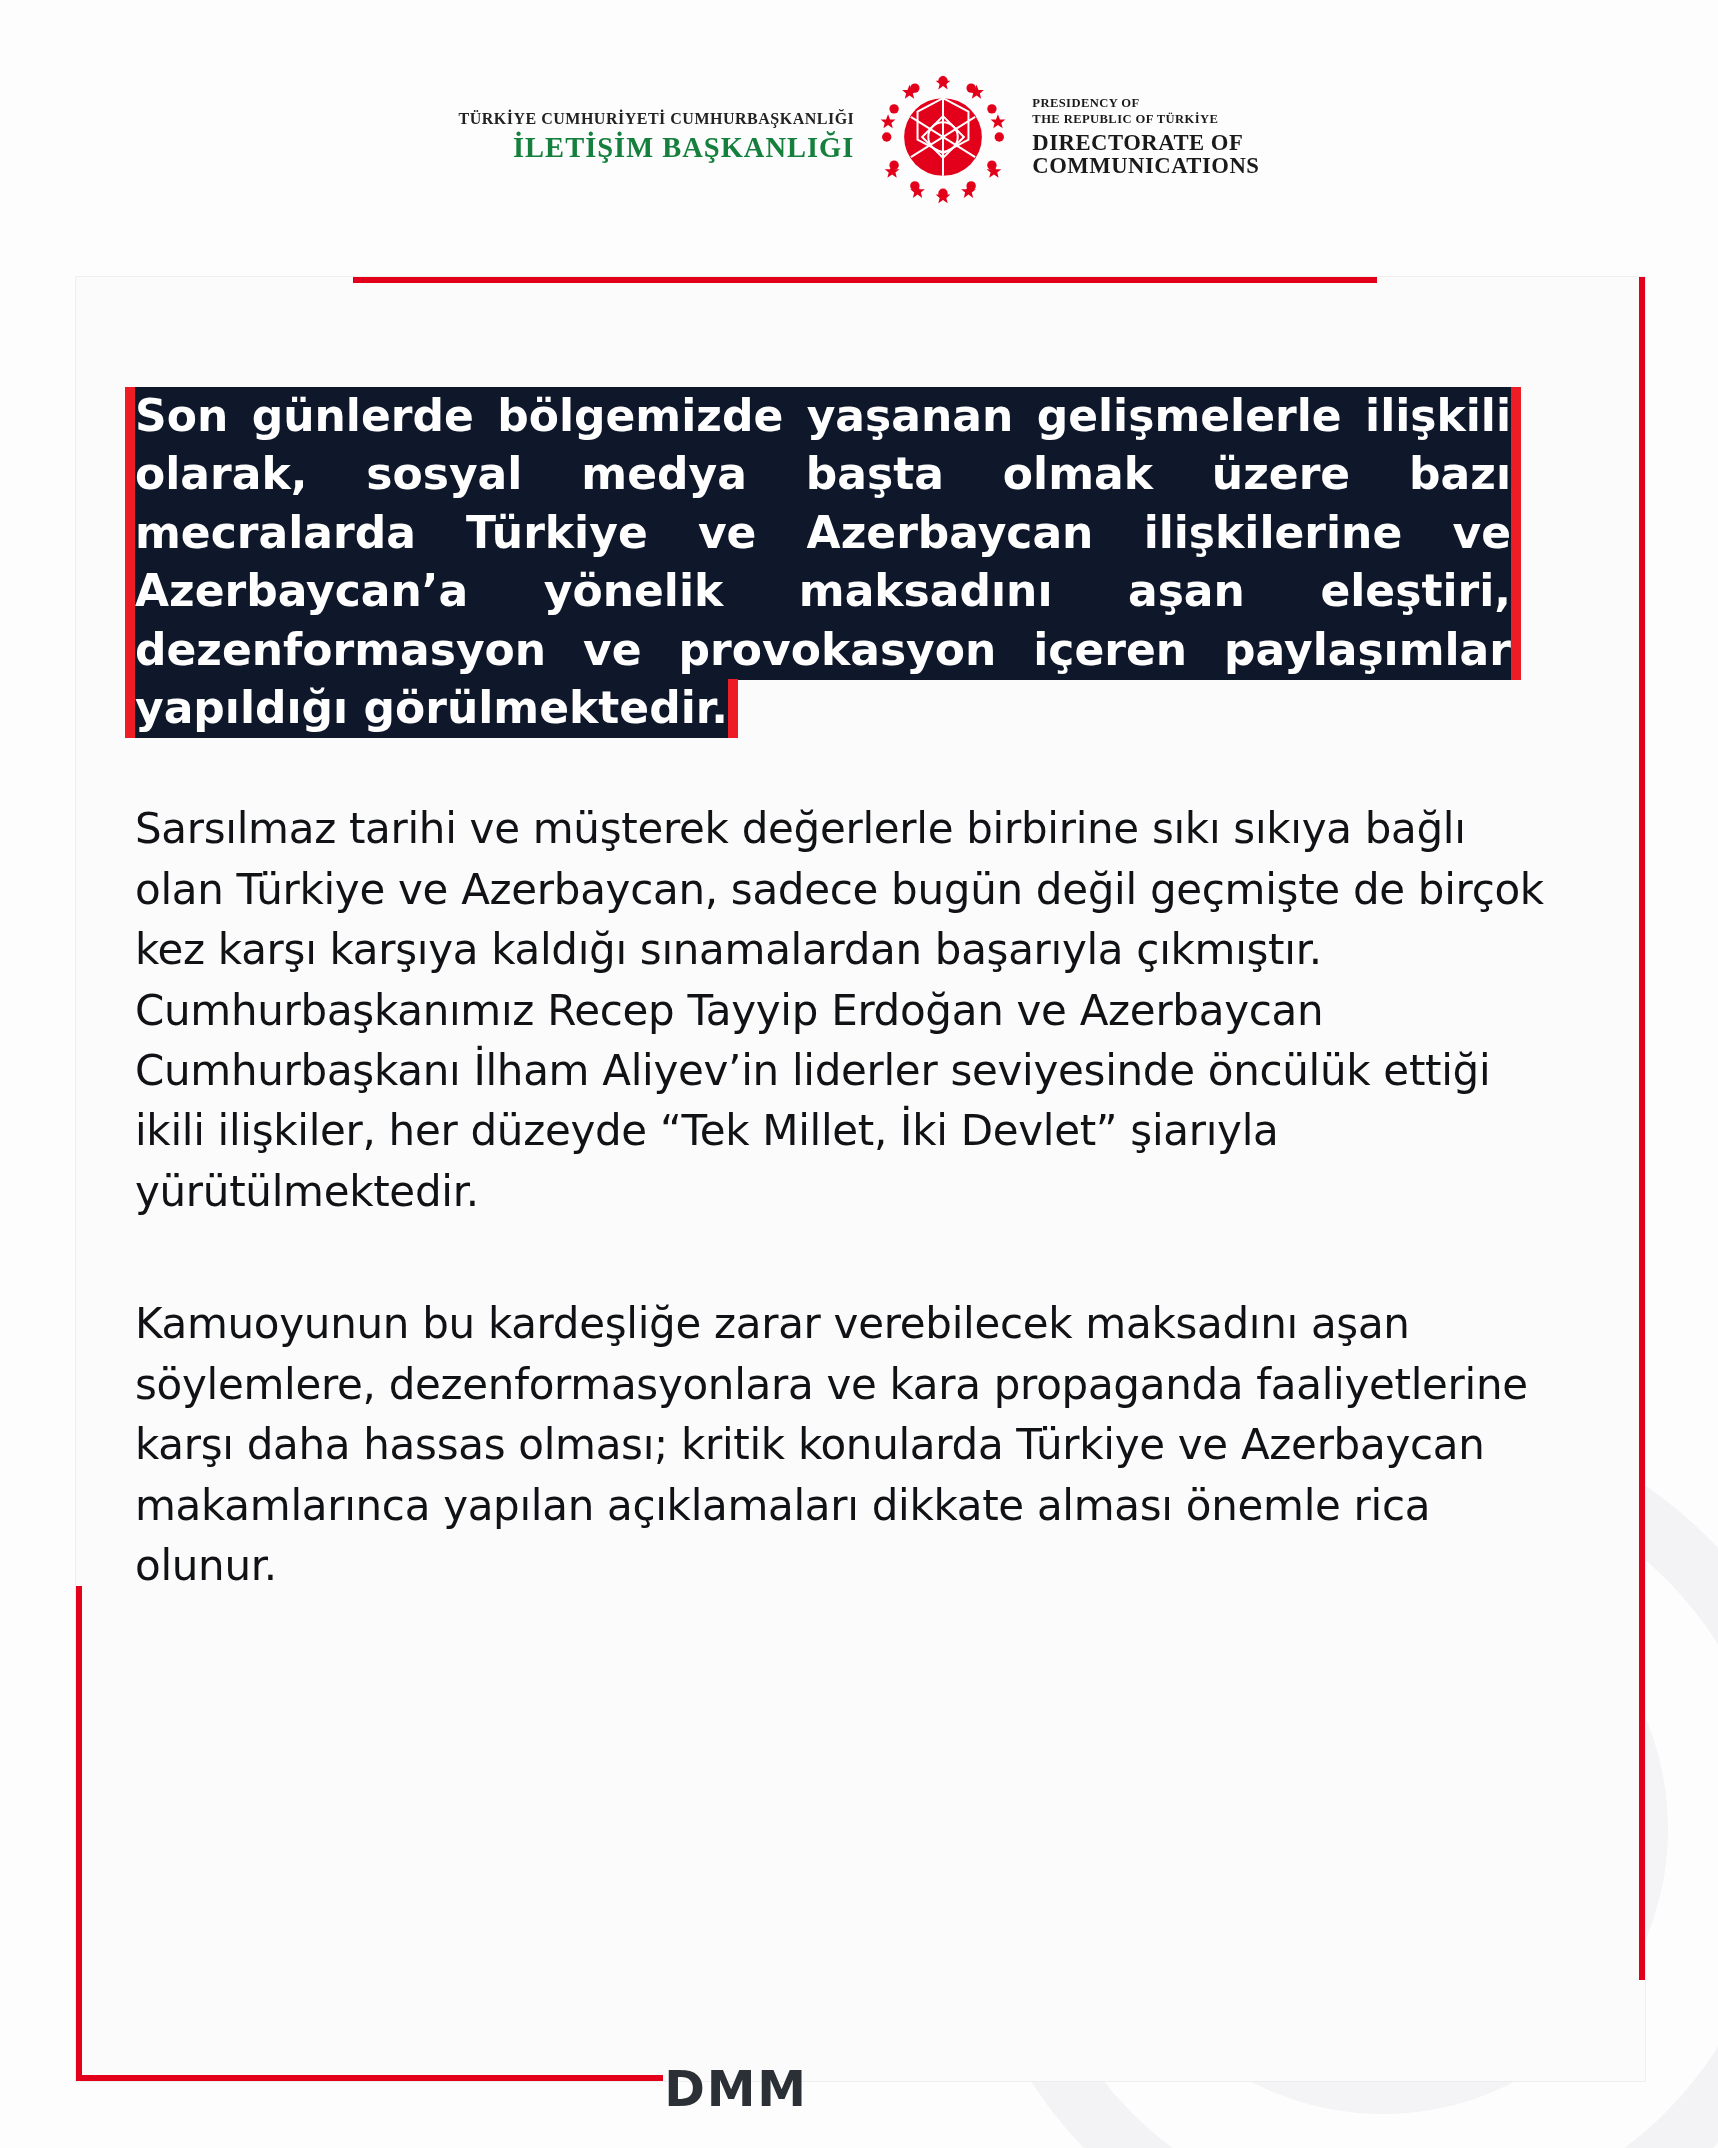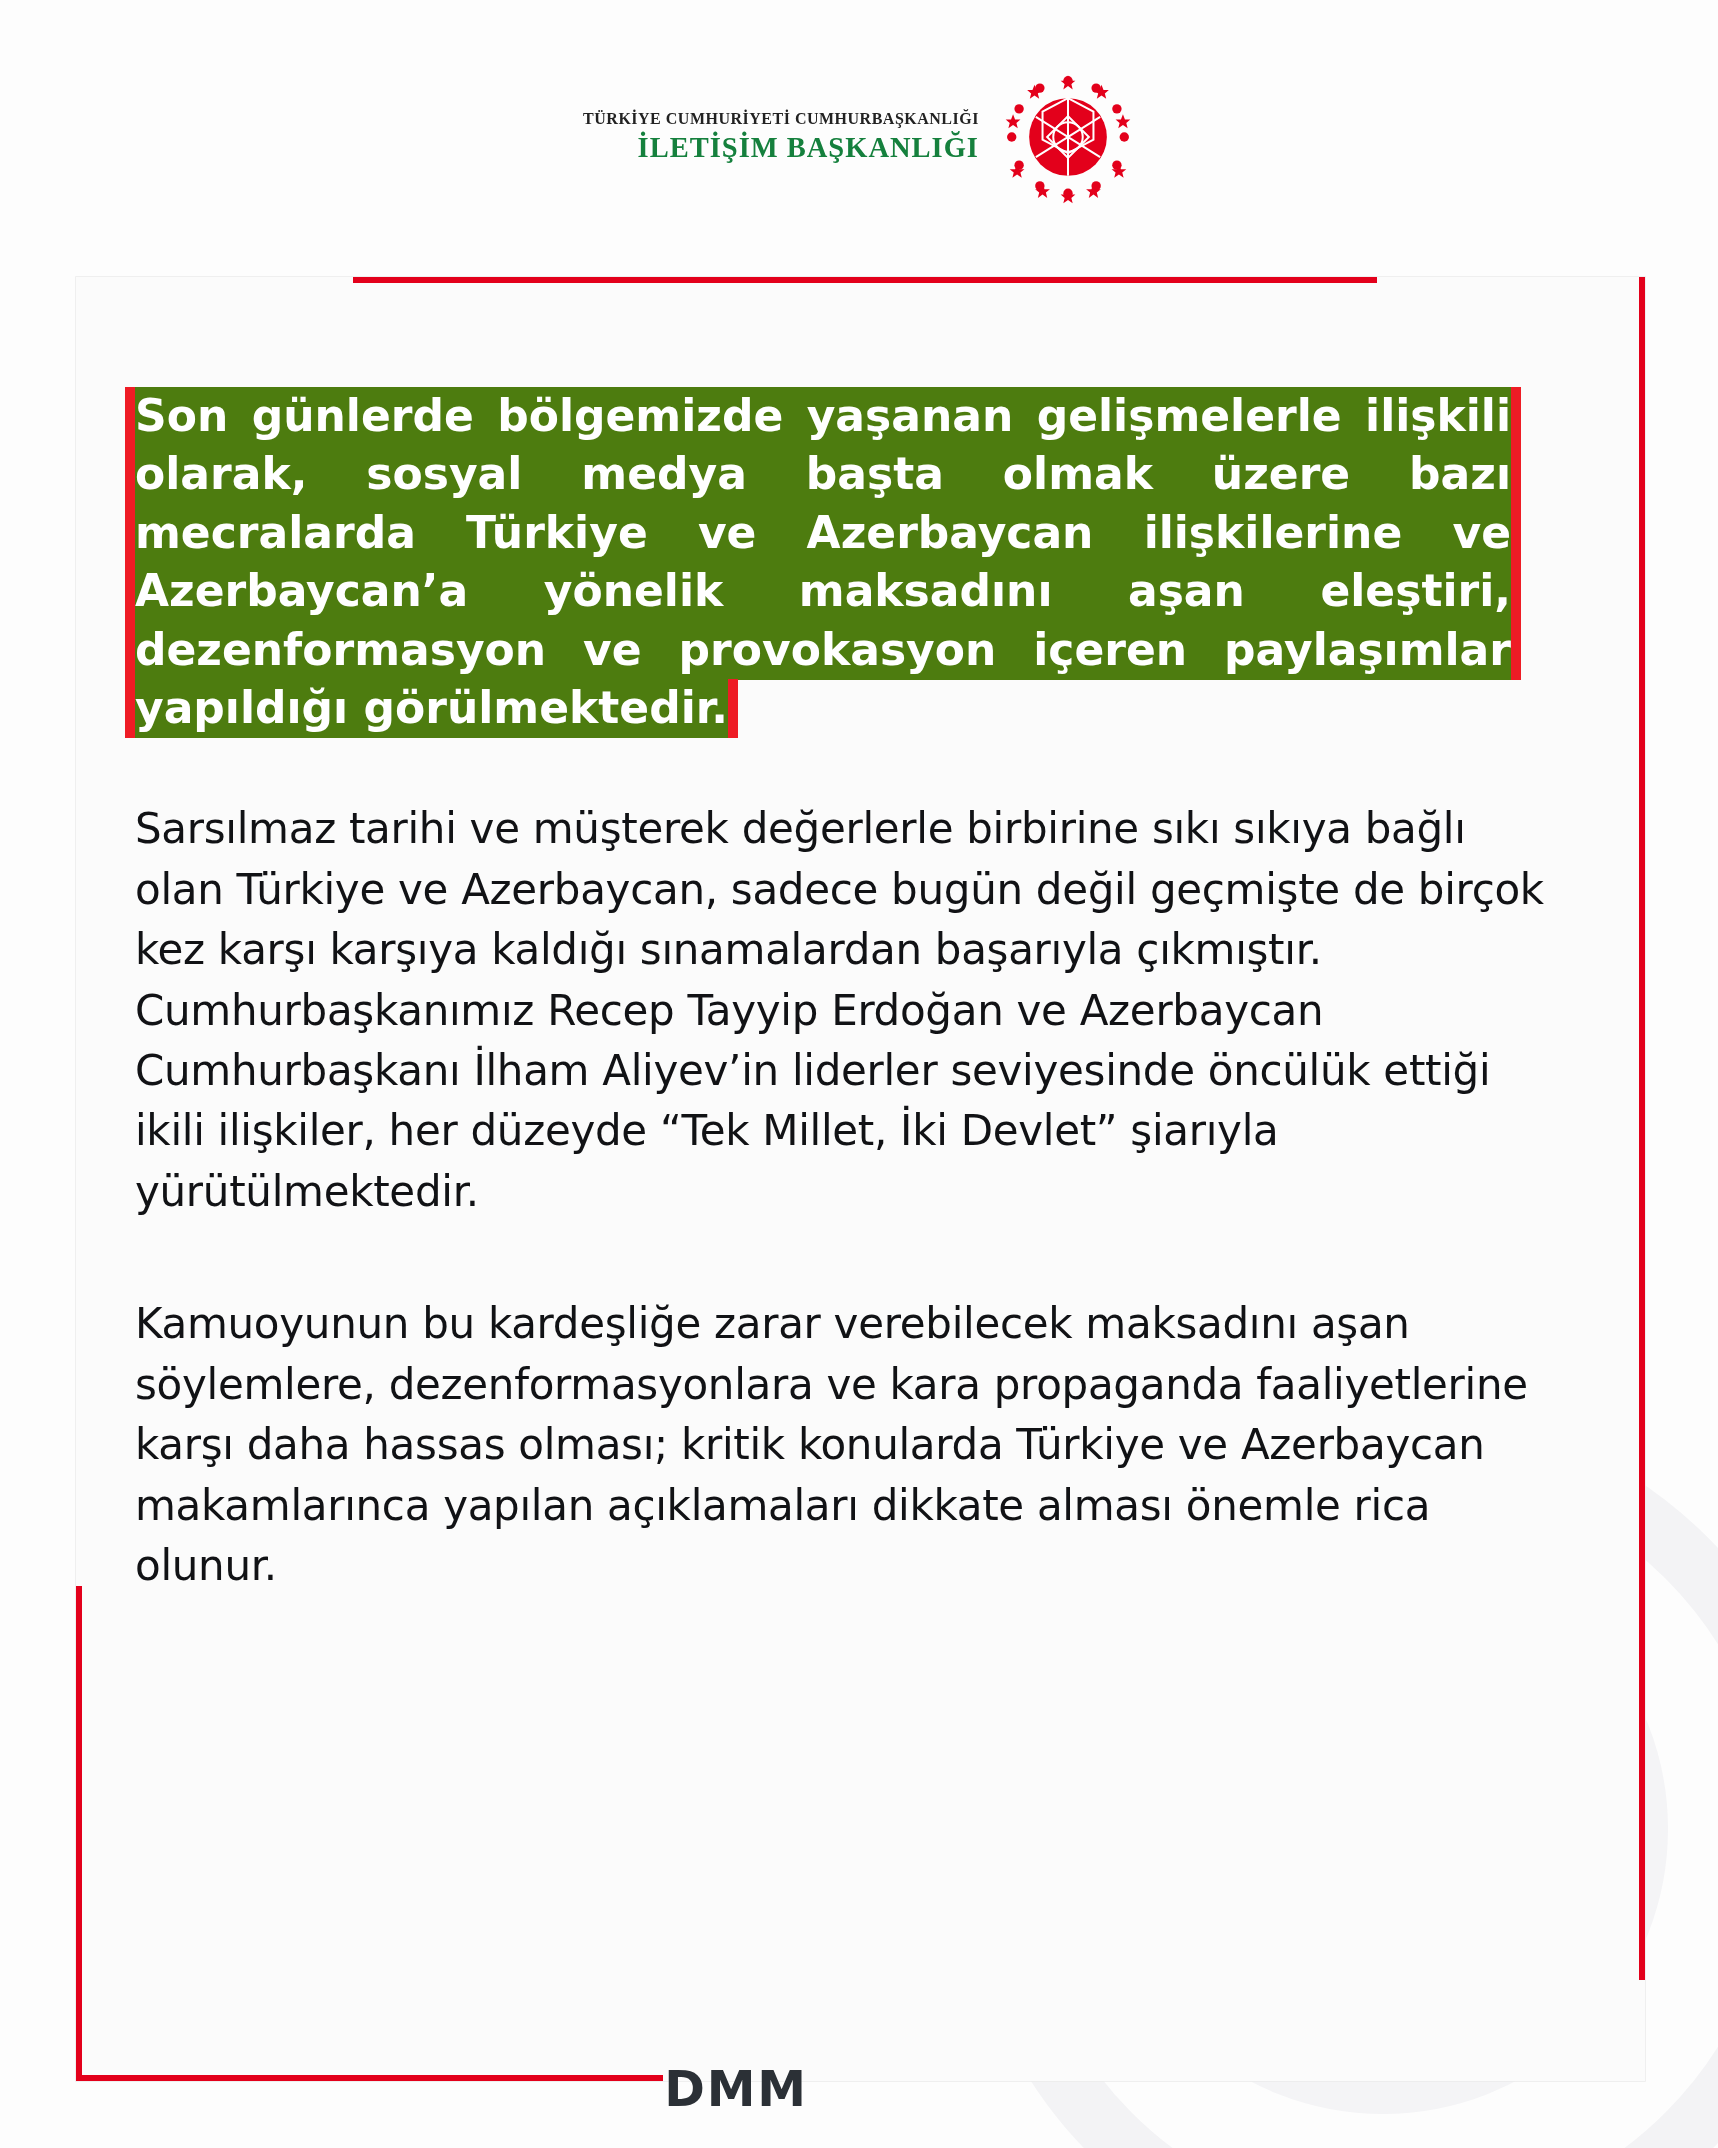--- a/index.html
+++ b/index.html
@@ -170,21 +170,21 @@
   .lead {
     font-family: "DejaVu Sans", sans-serif;
     font-weight: 700;
     font-size: 44px;
     line-height: 1.33;
     color: #ffffff;
     text-align: justify;
     max-width: 1376px;
   }
   .lead span.hl {
-    background: #4d7c0f;
+    background: #0f172a;
     box-shadow: 10px 0 0 #ee1c25, -10px 0 0 #ee1c25;
     padding: 2.5px 0 5.9px 0;
     -webkit-box-decoration-break: clone;
     box-decoration-break: clone;
   }
 
   .body-para {
     font-family: "DejaVu Sans", sans-serif;
     font-weight: 400;
     font-size: 42px;
@@ -273,20 +273,26 @@
         </g>
         <g stroke="#ffffff" stroke-width="3" fill="none">
           <path d="M100 42 L138 62 L138 104 L100 124 L62 104 L62 62 Z"></path>
           <path d="M100 42 L100 158 M52 70 L148 130 M148 70 L52 130"></path>
           <circle cx="100" cy="100" r="22"></circle>
           <rect x="78" y="78" width="44" height="44" transform="rotate(45 100 100)"></rect>
         </g>
       </svg>
     </div>
 
+    <div class="logo-text-right">
+      <div class="l1">PRESIDENCY OF</div>
+      <div class="l2">THE REPUBLIC OF TÜRKİYE</div>
+      <div class="l3" style="white-space:pre-line;">DIRECTORATE OF
+COMMUNICATIONS</div>
+    </div>
   </div>
 </div>
 
 <div class="card">
   <div class="accent-top"></div>
   <div class="accent-right"></div>
   <div class="accent-left"></div>
   <div class="accent-bottom"></div>
 
   <div class="content">

